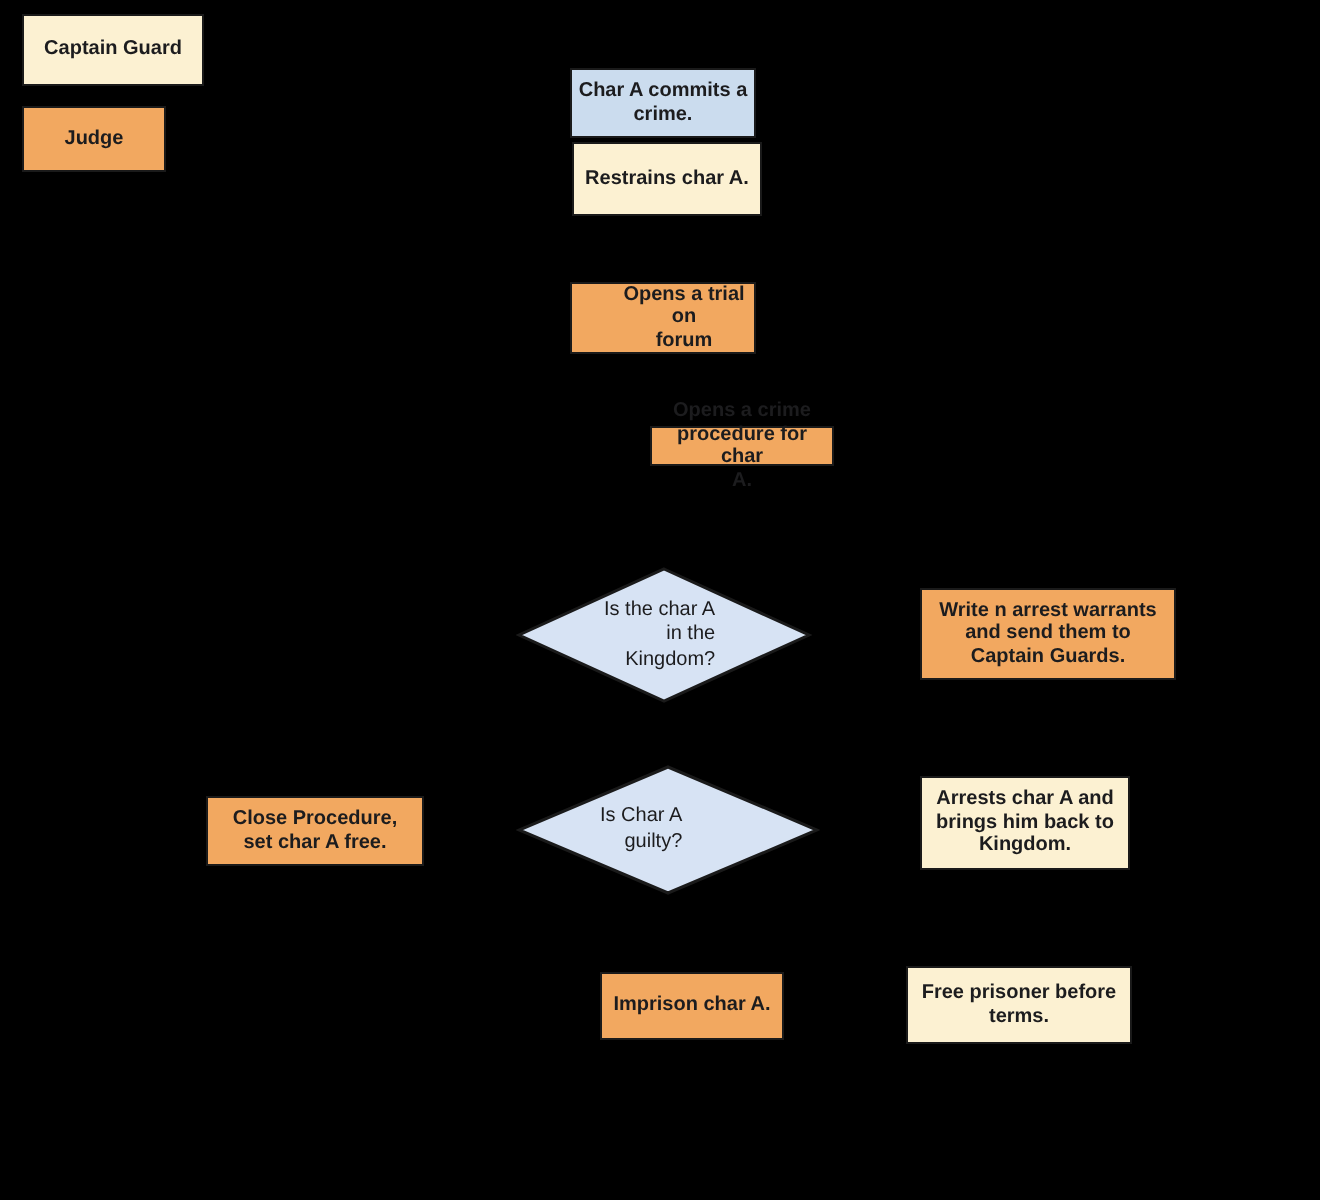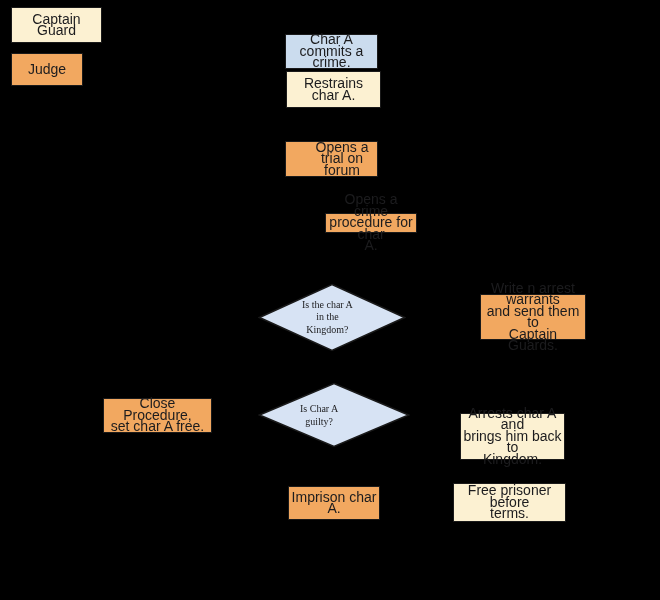--- a/index.html
+++ b/index.html
@@ -12,57 +12,57 @@
     overflow: hidden;
   }
   .node {
     position: absolute;
     box-sizing: border-box;
     border: 1.5px solid #1a1a1a;
     display: flex;
     align-items: center;
     justify-content: center;
     text-align: center;
-    font-size: 14px;
+    font-size: 10px;
     line-height: 11.5px;
     color: #1c1c1e;
     white-space: pre-line;
     padding: 1px 2px;
+    font-weight: bold;
   }
   .cream  { background: #FCF1D2; }
   .orange { background: #F2A860; }
   .blue   { background: #CBDCEE; margin-top: 26px; }
 
   .n-legend-cg    { left: 11px;  top: 7px;   width: 91px;  height: 36px; }
   .n-legend-judge { left: 11px;  top: 53px;  width: 72px;  height: 33px; }
   .n-commits      { left: 285px; top: 8px;   width: 93px;  height: 35px; }
   .n-restrains    { left: 286px; top: 71px;  width: 95px;  height: 37px; }
   .n-trial        { left: 285px; top: 141px; width: 93px;  height: 36px; padding-left: 23px; }
   .n-procedure    { left: 285px; top: 213px; width: 92px;  height: 20px; margin-left: 40px; }
-  .n-warrants     { left: 480px; top: 294px; width: 106px; height: 46px; }
+  .n-warrants     { left: 460px; top: 294px; width: 128px; height: 46px; }
   .n-close        { left: 103px; top: 398px; width: 109px;  height: 35px; }
-  .n-arrests      { left: 460px; top: 388px; width: 105px; height: 47px; margin-top: 25px; }
-  .n-imprison     { left: 288px; top: 486px; width: 92px;  height: 34px; }
+  .n-arrests      { left: 460px; top: 388px; width: 105px; height: 47px; }
+  .n-imprison     { left: 300px; top: 486px; width: 92px;  height: 34px; }
   .n-free         { left: 453px; top: 483px; width: 113px; height: 39px; }
 
   .diamond {
     position: absolute;
   }
   .diamond svg { display: block; width: 100%; height: 100%; }
   .diamond polygon { fill: #D7E3F4; stroke: #1a1a1a; stroke-width: 1.5; }
   .diamond-label {
     position: absolute;
     top: 50%;
     transform: translateY(-50%);
-    text-align: center;
+    text-align: right;
     font-size: 10px;
     line-height: 12.5px;
     color: #1c1c1e;
     white-space: pre-line;
-    font-family: Liberation Serif, serif;
   }
   .d-kingdom { left: 258px; top: 283px; width: 148px; height: 69px; }
   .d-kingdom .diamond-label { left: 44px; }
   .d-guilty  { left: 258px; top: 382px; width: 152px; height: 66px; }
   .d-guilty .diamond-label { left: 42px; }
 </style>
 </head>
 <body>
 
 <div class="stage">

